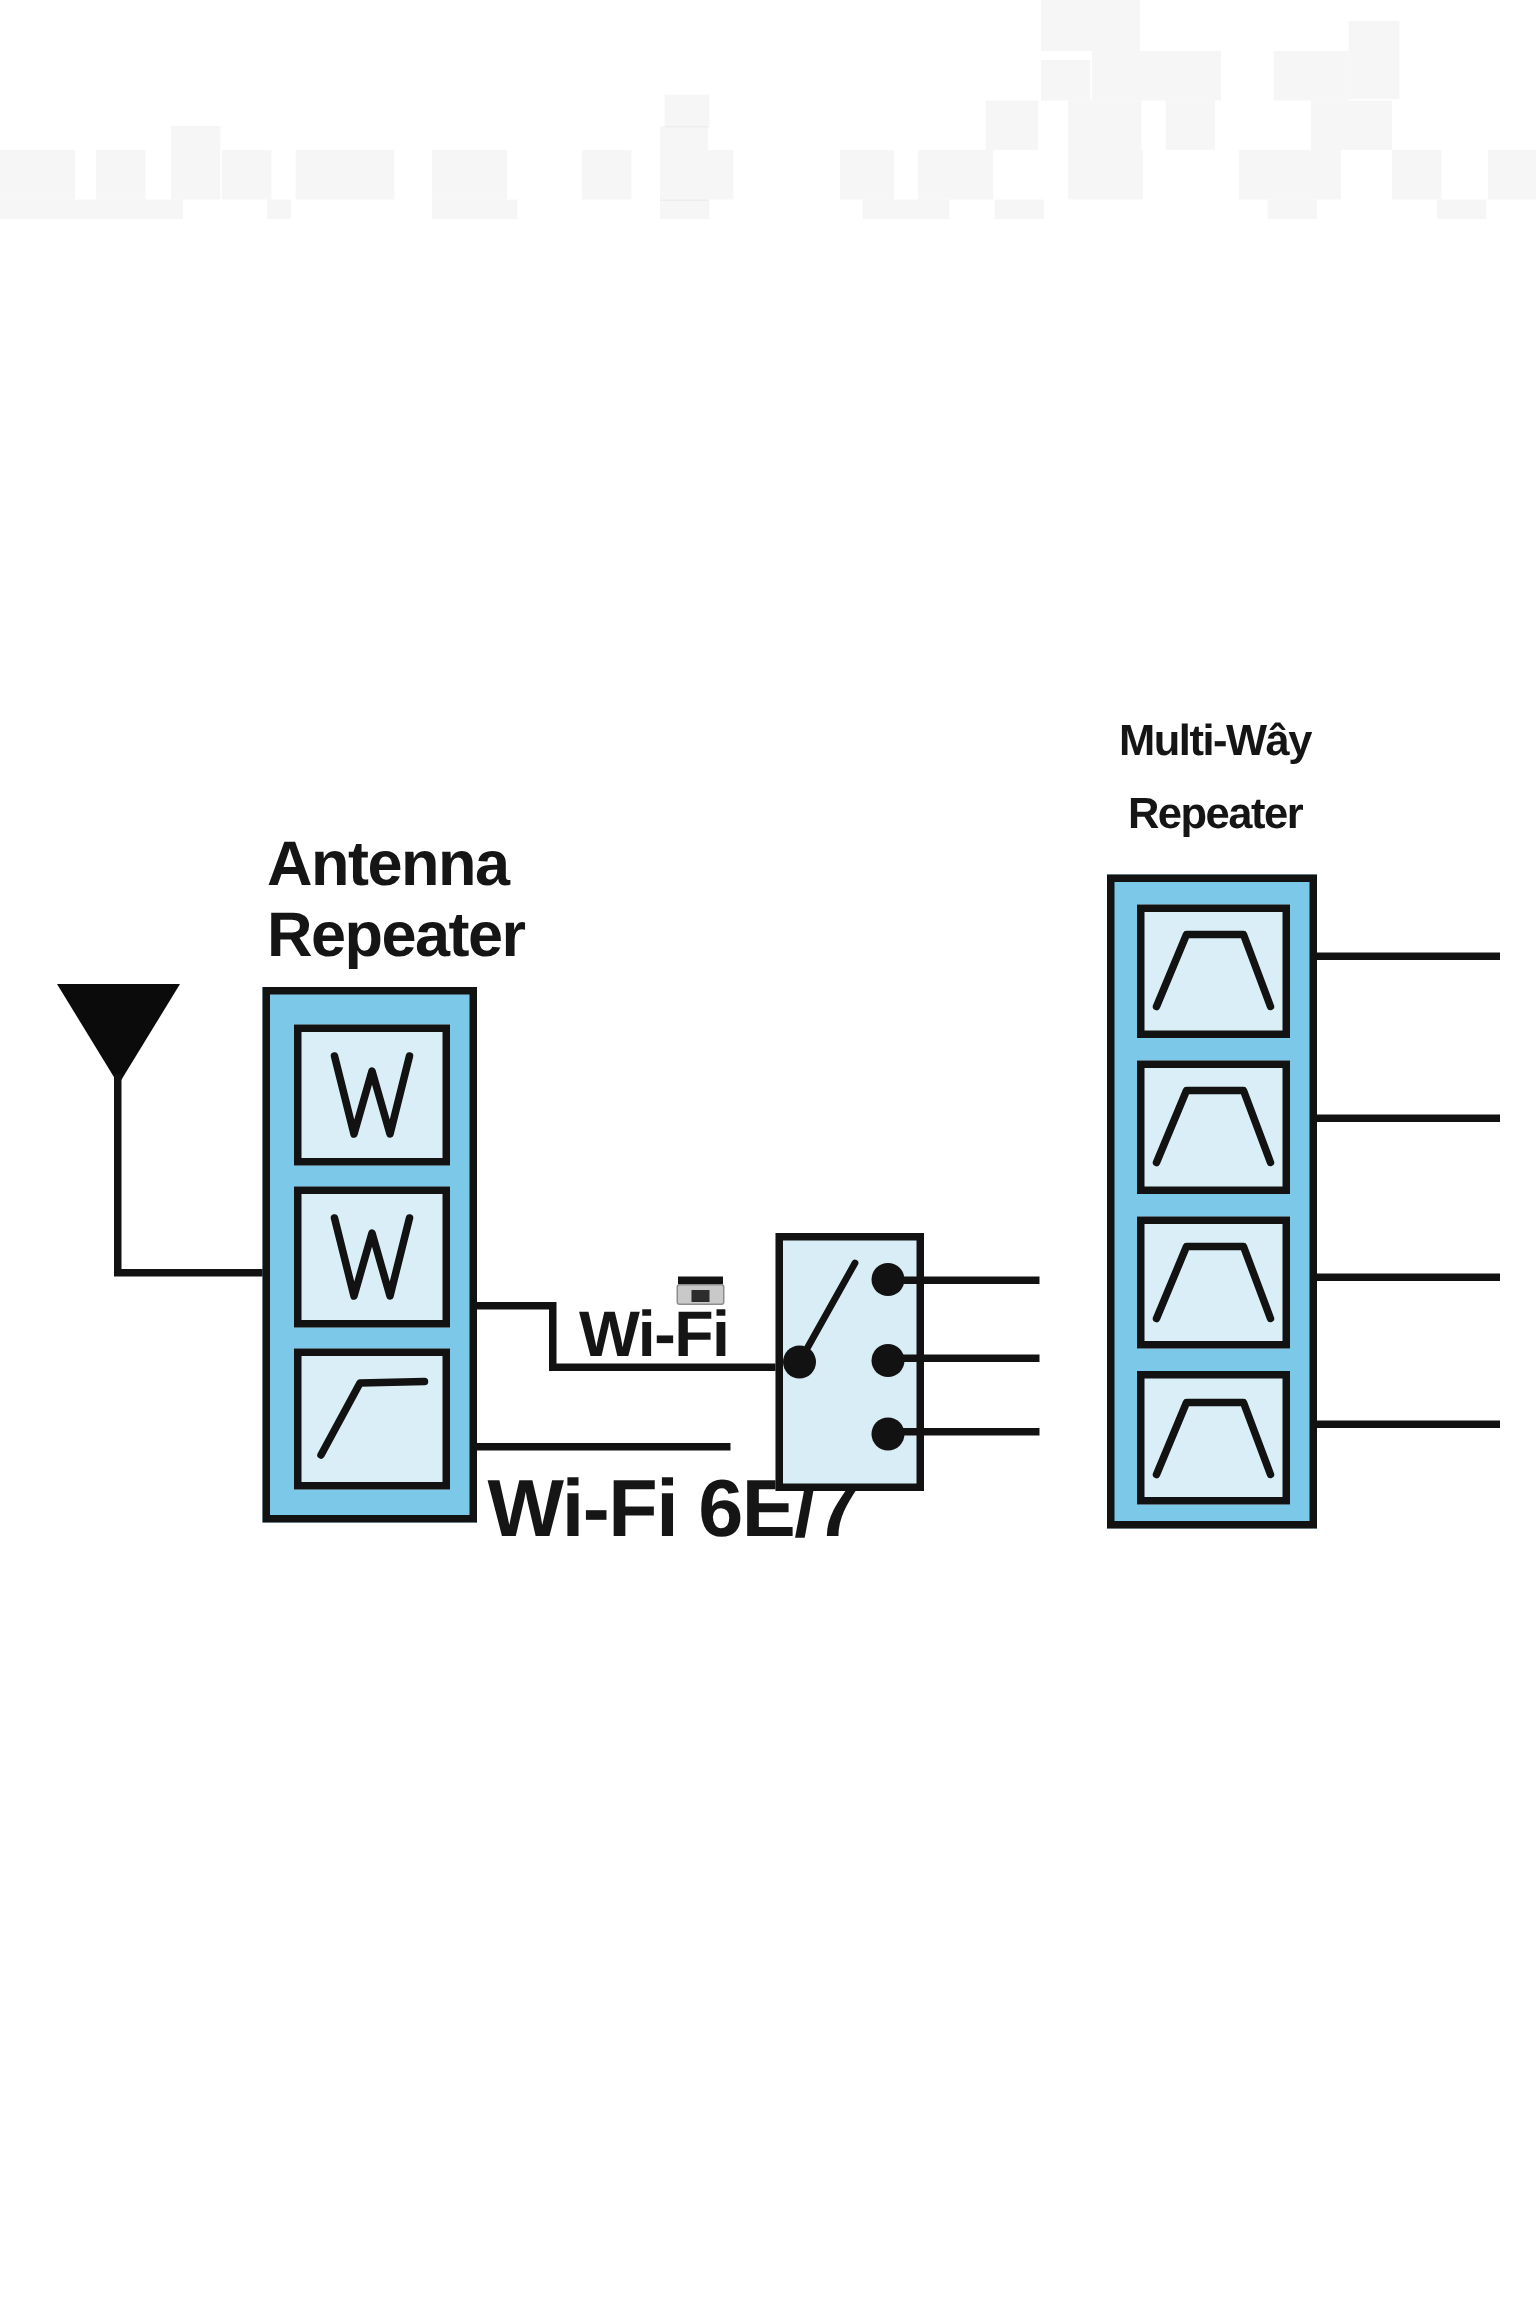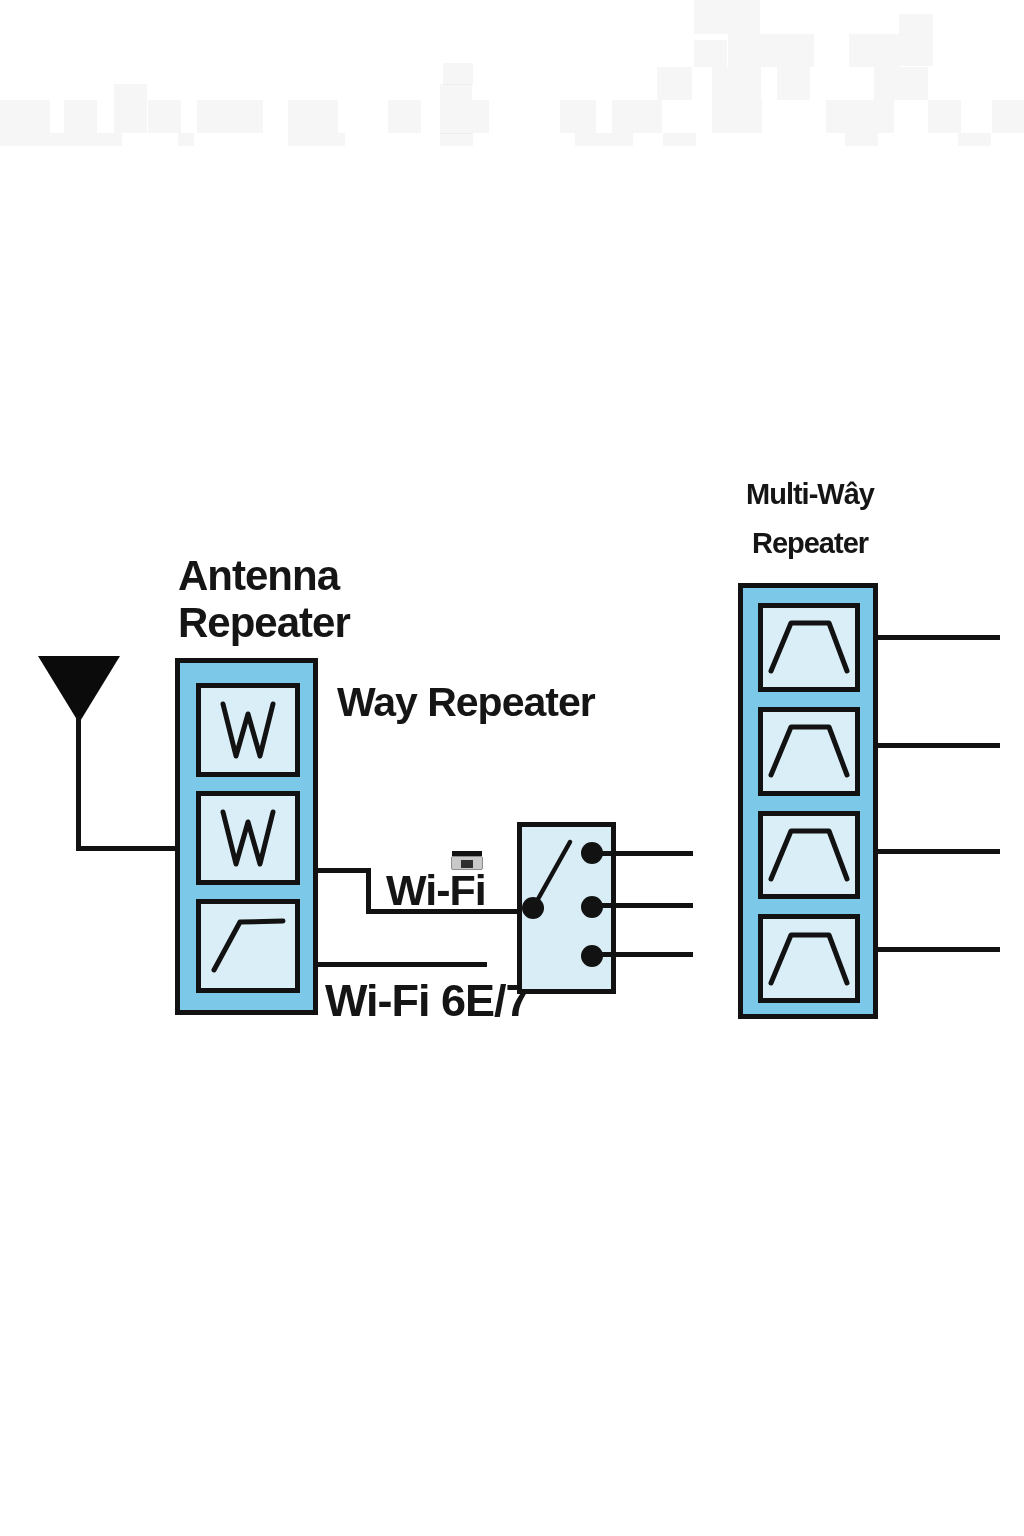--- a/index.html
+++ b/index.html
@@ -90,34 +90,33 @@
   <div class="tri"></div>
   <div class="ln" style="left:76px;top:716px;width:5px;height:134px"></div>
   <div class="ln" style="left:76px;top:846px;width:101px;height:5px"></div>
 
   <div class="lbl" style="left:178px;top:552px;line-height:47px">
     <div>Antenna</div>
     <div>Repeater</div>
   </div>
 
   <div class="lbl" style="left:337px;top:676px;line-height:53px;font-size:41px">
-    <div>Way Repeater</div>
   </div>
 
   <div class="lbl center" style="left:690px;top:470px;width:240px;line-height:49px;font-size:29px">
     <div>Multi-Wây</div>
     <div>Repeater</div>
   </div>
 
   <div class="ln" style="left:452px;top:851px;width:30px;height:5px"></div>
   <div class="glitch">
     <div class="glitch-inner"></div>
   </div>
   <div class="lbl" style="left:386px;top:866px;font-size:43px">Wi-Fi</div>
-  <div class="lbl" style="left:325px;top:975px;font-size:45px">Wi-Fi 6E/7</div>
+  <div class="lbl" style="left:325px;top:975px;font-size:54px">Wi-Fi 6E/7</div>
 
   <div id="left-unit" class="unit">
       <div class="cell">
         <svg width="60" height="58" viewBox="0 0 60 58">
           <polyline points="5,3 18,55 30,13 42,55 55,3" fill="none" stroke="currentColor" stroke-width="5" stroke-linejoin="round" stroke-linecap="round"></polyline>
         </svg>
       </div>
       <div class="cell">
         <svg width="60" height="58" viewBox="0 0 60 58">
           <polyline points="5,3 18,55 30,13 42,55 55,3" fill="none" stroke="currentColor" stroke-width="5" stroke-linejoin="round" stroke-linecap="round"></polyline>

